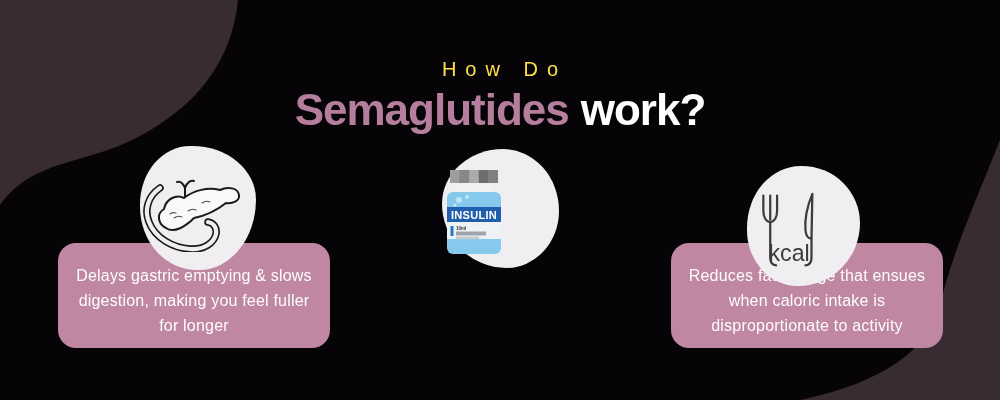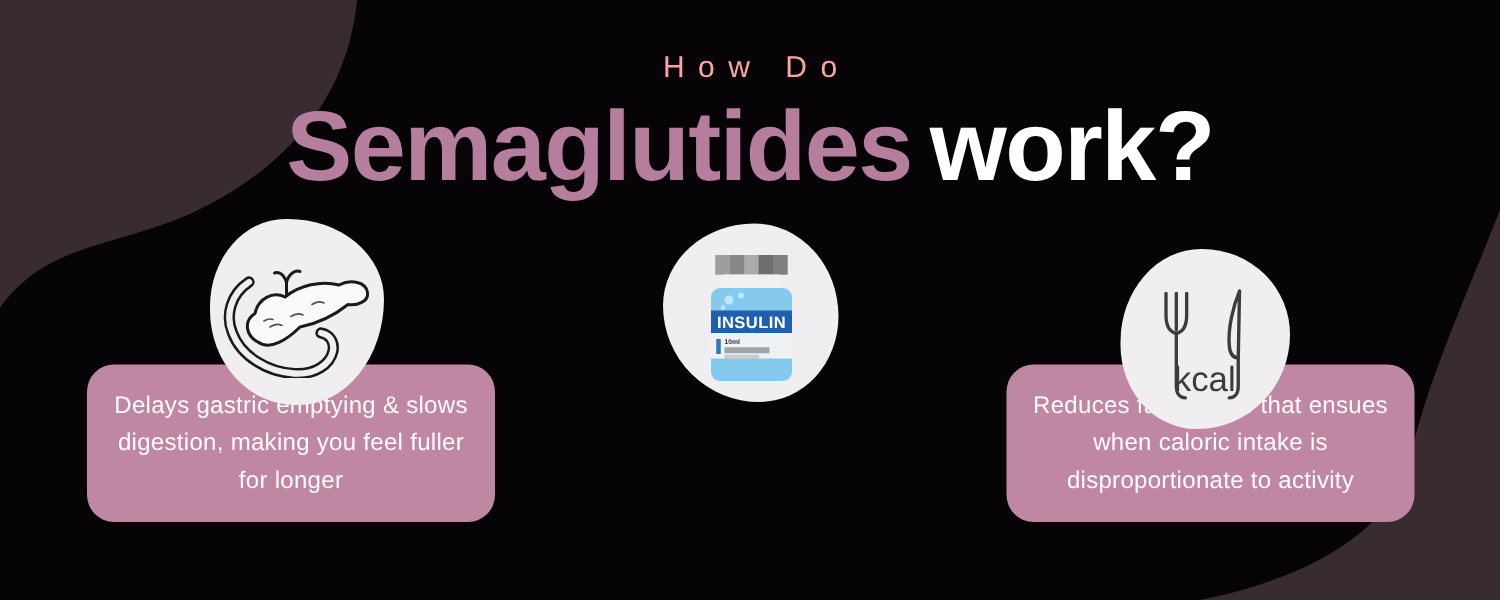--- a/index.html
+++ b/index.html
@@ -7,49 +7,49 @@
   .canvas {
     position:relative; width:1000px; height:400px;
     background:#070407; overflow:hidden;
     font-family:"Liberation Sans", sans-serif;
   }
   .bg-svg { position:absolute; inset:0; width:1000px; height:400px; }
 
   
   .header { position:absolute; top:0; left:0; width:1000px; text-align:center; z-index:3; }
   .eyebrow {
-    margin-top:34px; font-size:20px; font-weight:500; color:#fca5a5;
+    margin-top:58px; font-size:20px; font-weight:500; color:#fde047;
     letter-spacing:0.45em; text-indent:0.45em;
   }
   .title {
-    margin-top:6px; font-size:66px; font-weight:800; letter-spacing:-1px;
+    margin-top:6px; font-size:44px; font-weight:800; letter-spacing:-1px;
     color:#ffffff; line-height:1.05;
   }
   .title .hl { color:#b57e9d; }
   .title .rest { margin-left:12px; }
 
   
   .bubble { position:absolute; background:#f0eef0; z-index:2;
-            display:flex; align-items:center; justify-content:center; }
+            display:flex; align-items:center; justify-content:flex-start; }
   .bubble-1 { left:140px; top:146px; width:116px; height:124px;
               border-radius:44% 56% 50% 50% / 48% 44% 58% 52%; }
   .bubble-2 { left:442px; top:149px; width:117px; height:119px;
               border-radius:52% 48% 45% 55% / 46% 52% 48% 54%; }
   .bubble-3 { left:747px; top:166px; width:113px; height:120px;
               border-radius:48% 52% 55% 45% / 52% 48% 53% 47%; }
   .bubble svg { display:block; }
   .bubble-1 svg { margin-top:8px; }
   .bubble-2 svg { margin-top:6px; }
   .bubble-3 svg { margin-top:8px; }
 
   
   .card {
     position:absolute; top:243px; width:272px; height:105px;
     background:#bf87a2; border-radius:18px; z-index:1;
-    display:flex; align-items:center; justify-content:center;
+    display:flex; align-items:flex-end; justify-content:center;
     padding:10px 16px; text-align:center;
   }
   .card-1 { left:58px; }
   .card-2 { left:365px; width:277px; }
   .card-3 { left:671px; }
   .card p { color:#fdfcfd; font-size:16px; line-height:25px; font-weight:400; letter-spacing:0.2px; }
 </style>
 </head>
 <body>
 

